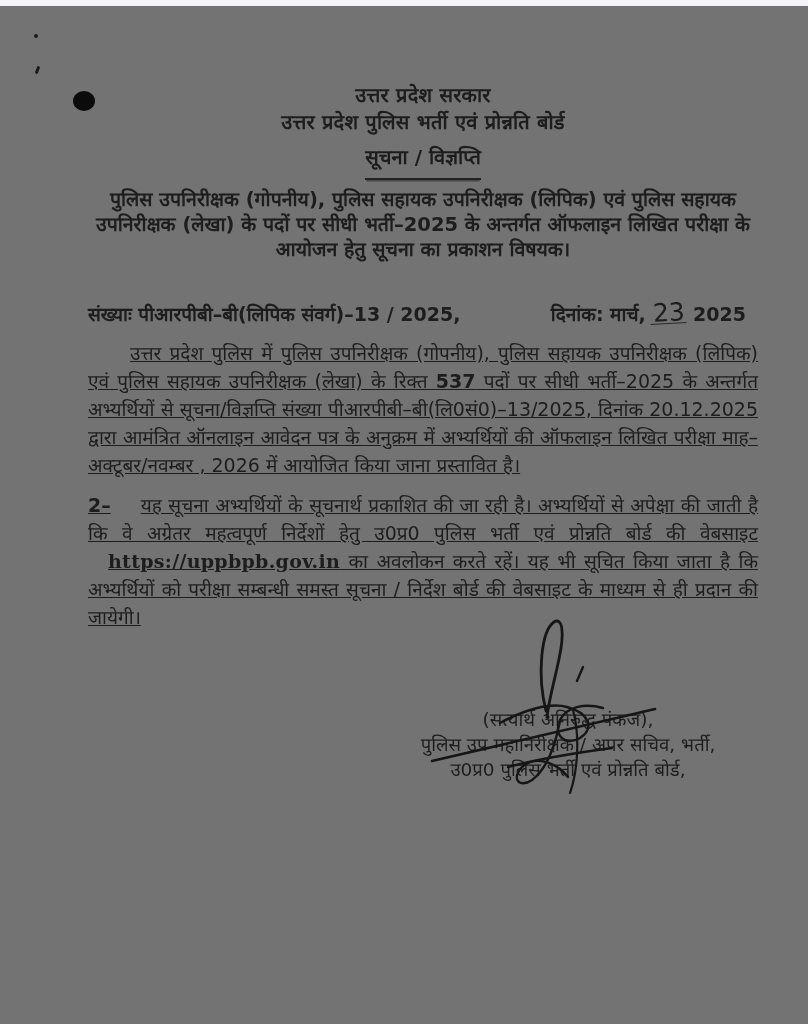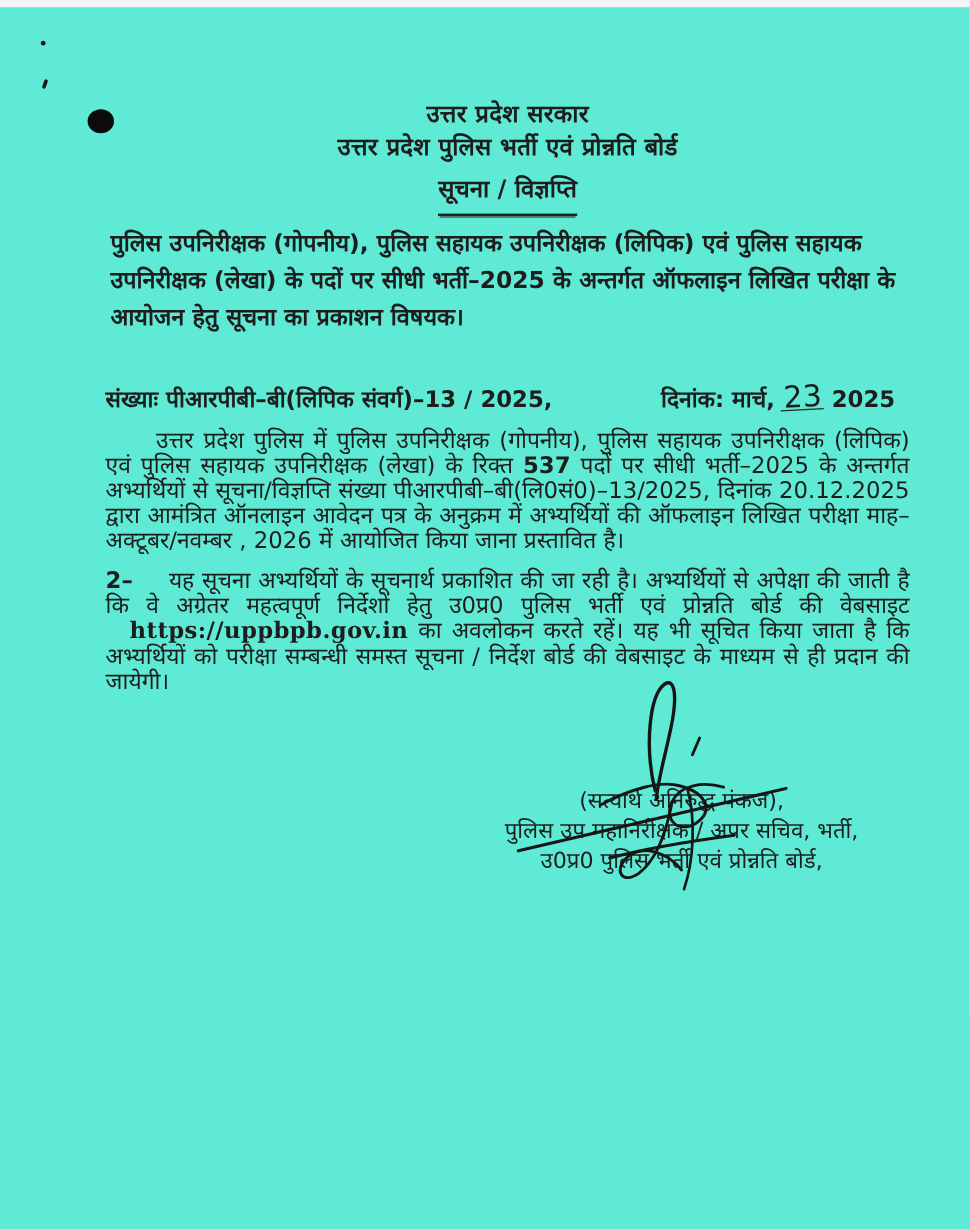--- a/index.html
+++ b/index.html
@@ -9,21 +9,21 @@
     position: relative;
     background: #ffffff;
     overflow: hidden;
     font-family: "DejaVu Sans", sans-serif;
     color: #1d1d1d;
     -webkit-font-smoothing: antialiased;
   }
   .page {
     position: absolute;
     inset: 0;
-    background: #5eead4;
+    background: #737373;
   }
   .top-strip {
     position: absolute;
     top: 0; left: 0; right: 0;
     height: 6px;
     background: #f4f4f8;
   }
   .speck {
     position: absolute;
     background: #1a1a1a;
@@ -58,23 +58,23 @@
   .notice-heading {
     display: inline-block;
     font-size: 20px;
     font-weight: 700;
     border-bottom: 2px solid #222;
     padding-bottom: 8px;
     box-shadow: 0 3px 0 -1.4px rgba(40,40,40,0.55);
   }
   .subject {
     margin: 7px 4px 0 4px;
-    text-align: left;
+    text-align: center;
     font-size: 19.5px;
-    line-height: 31px;
+    line-height: 25px;
     font-weight: 700;
   }
   .ref-row {
     margin-top: 39px;
     display: flex;
     justify-content: space-between;
     align-items: flex-start;
     font-size: 19px;
     font-weight: 700;
   }
@@ -86,22 +86,23 @@
     transform: rotate(-3deg);
     border-bottom: 1.6px solid #2a2a2a;
     padding: 0 1px 0 3px;
     margin: 0 1px 0 4px;
     line-height: 20px;
   }
   .body-para {
     margin: 12px 0 0 0;
     text-align: justify;
     font-size: 19px;
-    line-height: 21px;
+    line-height: 28px;
     font-weight: 500;
+    text-decoration: underline;
   }
   .para-indent { text-indent: 42px; }
   .para-num { margin-right: 30px; font-weight: 700; }
   .bold-count { font-weight: 800; }
   .bold-url {
     font-weight: 800;
     font-family: "DejaVu Serif", serif;
     letter-spacing: 0.3px;
     margin-left: 20px;
   }

